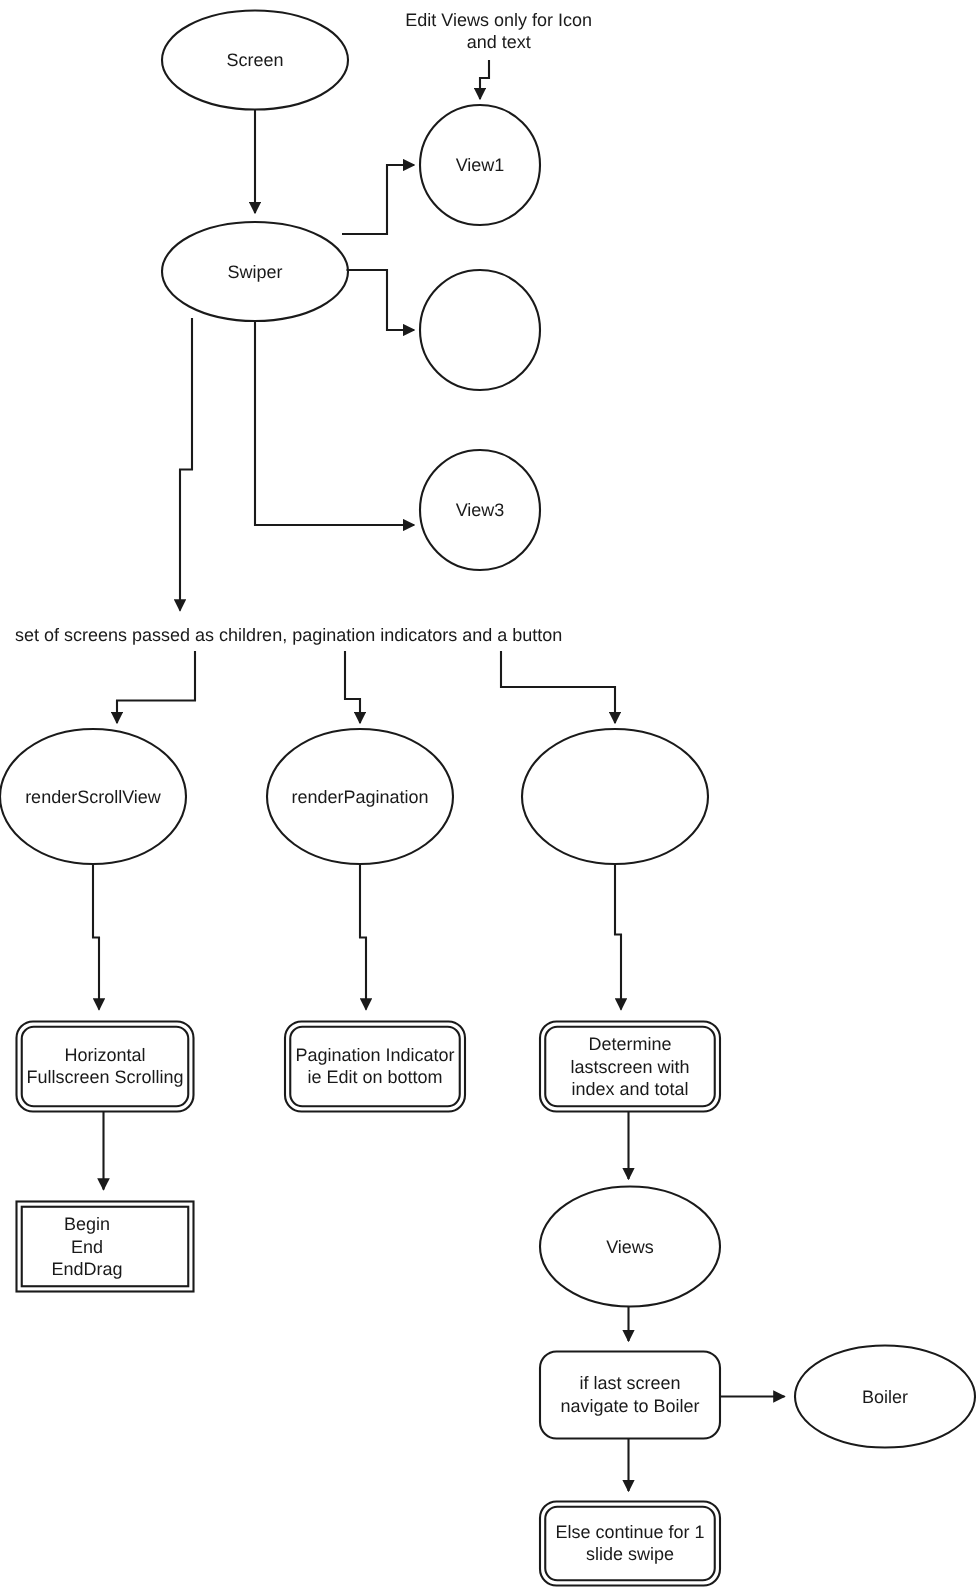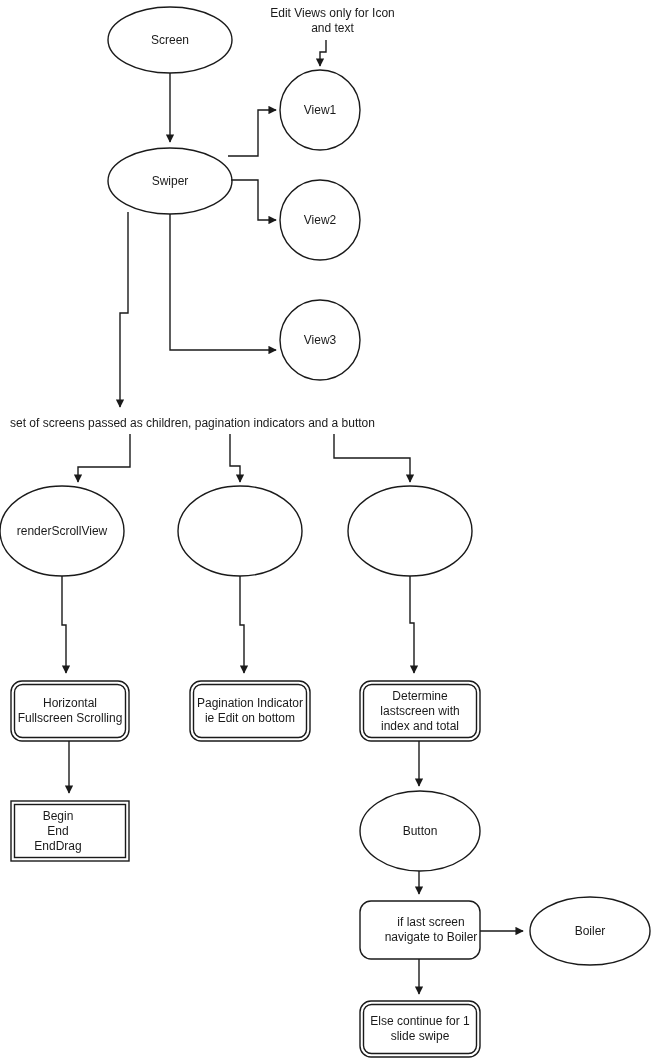--- a/index.html
+++ b/index.html
@@ -134,45 +134,45 @@
 and text</div>
 
   <div class="free-text" style="left:10px; top:416px; width:400px; text-align:left;">set of screens passed as children,  pagination indicators and a button</div>
 
   <div class="node-label" style="left:108px; top:148px; width:124px; height:66px;">Swiper</div>
 
   <div class="node-label" style="left:108px; top:7px; width:124px; height:66px;">Screen</div>
 
   <div class="node-label" style="left:280px; top:70px; width:80px; height:80px;">View1</div>
 
-  <div class="node-label" style="left:280px; top:180px; width:80px; height:80px;">View2</div>
 
   <div class="node-label" style="left:280px; top:300px; width:80px; height:80px;text-align:right;">View3</div>
 
   <div class="node-label" style="left:0px; top:486px; width:124px; height:90px;">renderScrollView</div>
 
+  <div class="node-label" style="left:178px; top:486px; width:124px; height:90px;">renderPagination</div>
 
 
   <div class="node-label" style="left:11px; top:681px; width:118px; height:60px;">Horizontal
 Fullscreen Scrolling</div>
 
   <div class="node-label" style="left:190px; top:681px; width:120px; height:60px;">Pagination Indicator
 ie Edit on bottom</div>
 
   <div class="node-label" style="left:360px; top:681px; width:120px; height:60px;">Determine
 lastscreen with
 index and total</div>
 
   <div class="node-label" style="left:11px; top:801px; width:94px; height:60px;">Begin
 End
 EndDrag</div>
 
-  <div class="node-label" style="left:360px; top:791px; width:120px; height:80px;">Button</div>
+  <div class="node-label" style="left:360px; top:791px; width:120px; height:80px;">Views</div>
 
-  <div class="node-label" style="left:360px; top:901px; width:120px; height:58px;padding-left:11px;">if last screen
+  <div class="node-label" style="left:360px; top:901px; width:120px; height:58px;">if last screen
 navigate to Boiler</div>
 
   <div class="node-label" style="left:530px; top:897px; width:120px; height:68px;">Boiler</div>
 
   <div class="node-label" style="left:360px; top:1001px; width:120px; height:56px;">Else continue for 1
 slide swipe</div>
 
   <div class="hit" style="left:108px; top:7px; width:124px; height:66px;"></div>
   <div class="hit" style="left:108px; top:148px; width:124px; height:66px;"></div>
   <div class="hit" style="left:280px; top:70px; width:80px; height:80px;"></div>

